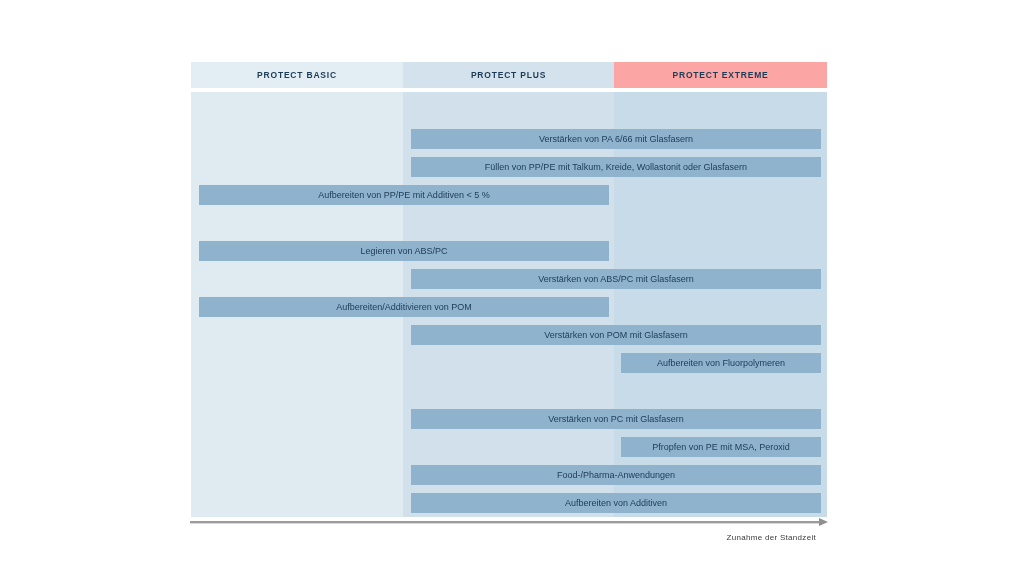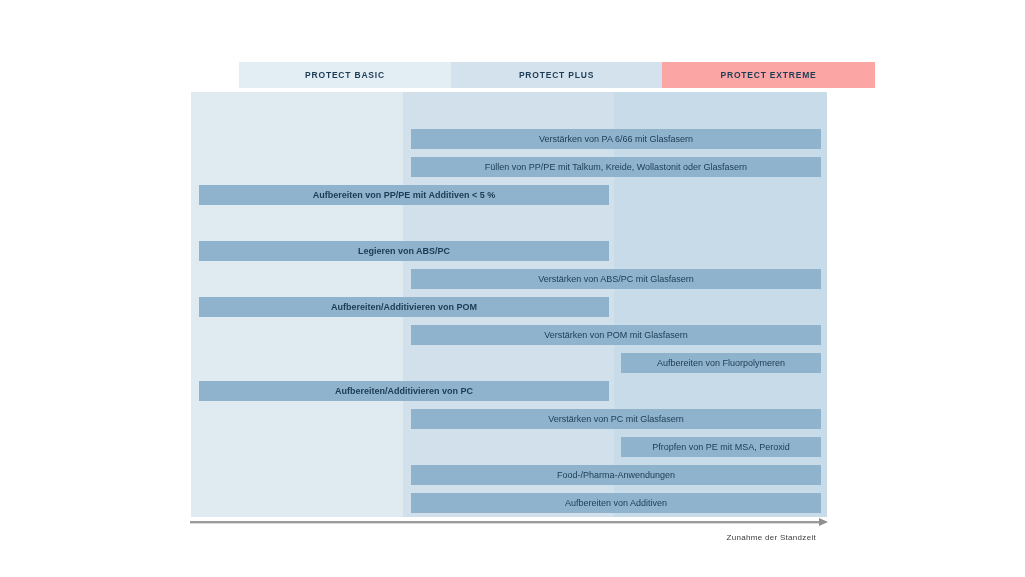--- a/index.html
+++ b/index.html
@@ -3,37 +3,37 @@
 <meta charset="utf-8">
 <style>
   html,body{margin:0;padding:0;}
   body{
     width:1025px;height:577px;position:relative;background:#ffffff;
     font-family:"Liberation Sans", sans-serif;overflow:hidden;
   }
   .stage{position:absolute;inset:0;}
   .chart{position:absolute;left:191px;top:62px;width:636px;}
   
-  .hdr{position:relative;height:26px;width:636px;display:flex;margin-left:48px;}
+  .hdr{position:relative;height:26px;width:636px;display:flex;}
   .hcell{height:26px;display:flex;align-items:center;justify-content:center;
     font-size:8.5px;font-weight:bold;letter-spacing:0.8px;color:#1c3b54;text-transform:uppercase;}
   .hc-basic{width:212px;background:#e3edf4;}
   .hc-plus{width:211px;background:#d4e2ed;}
   .hc-extreme{width:213px;background:#fca5a5;}
   
   .cbody{position:relative;margin-top:4px;width:515px;height:425px;}
   .colbg{position:absolute;top:0;height:425px;}
   .cb-basic{left:0;width:212px;background:#e0eaf1;}
   .cb-plus{left:212px;width:211px;background:#d2e0eb;}
   .cb-extreme{left:423px;width:213px;background:#c8dbe8;}
   
   .bar{position:absolute;height:20px;background:#8fb3cd;display:flex;align-items:center;
     justify-content:center;}
   .bar-label{font-size:9px;color:#1c3b54;line-height:10px;text-align:center;white-space:nowrap;}
-  .b-basic{left:8px;width:410px;font-weight:bold;}
+  .b-basic{left:8px;width:410px;}
   .b-plus{left:220px;width:410px;}
   .b-ext{left:430px;width:200px;}
   .bar-tall{height:24px;flex-direction:column;justify-content:center;}
   
   .axis-line{position:absolute;left:190px;top:521px;width:632px;height:0;
     border-top:2px solid #9b9b9b;border-bottom:1px solid #d9d9d9;}
   .axis-arrow{position:absolute;left:819px;top:518px;width:0;height:0;
     border-left:9px solid #8f8f8f;border-top:4px solid transparent;border-bottom:4px solid transparent;}
   .axis-label{position:absolute;top:533px;right:209px;font-size:8px;color:#3c3c3c;letter-spacing:0.3px;}
 </style>
@@ -72,23 +72,20 @@
       </div>
       <div class="bar b-basic" style="top:205px">
         <span class="bar-label">Aufbereiten/Additivieren von POM</span>
       </div>
       <div class="bar b-plus" style="top:233px">
         <span class="bar-label">Verstärken von POM mit Glasfasern</span>
       </div>
       <div class="bar b-ext" style="top:261px">
         <span class="bar-label">Aufbereiten von Fluorpolymeren</span>
       </div>
-      <div class="bar b-basic" style="top:289px">
-        <span class="bar-label">Aufbereiten/Additivieren von PC</span>
-      </div>
       <div class="bar b-plus" style="top:317px">
         <span class="bar-label">Verstärken von PC mit Glasfasern</span>
       </div>
       <div class="bar b-ext" style="top:345px">
         <span class="bar-label">Pfropfen von PE mit MSA, Peroxid</span>
       </div>
       <div class="bar b-plus" style="top:373px">
         <span class="bar-label">Food-/Pharma-Anwendungen</span>
       </div>
       <div class="bar b-plus" style="top:401px">

